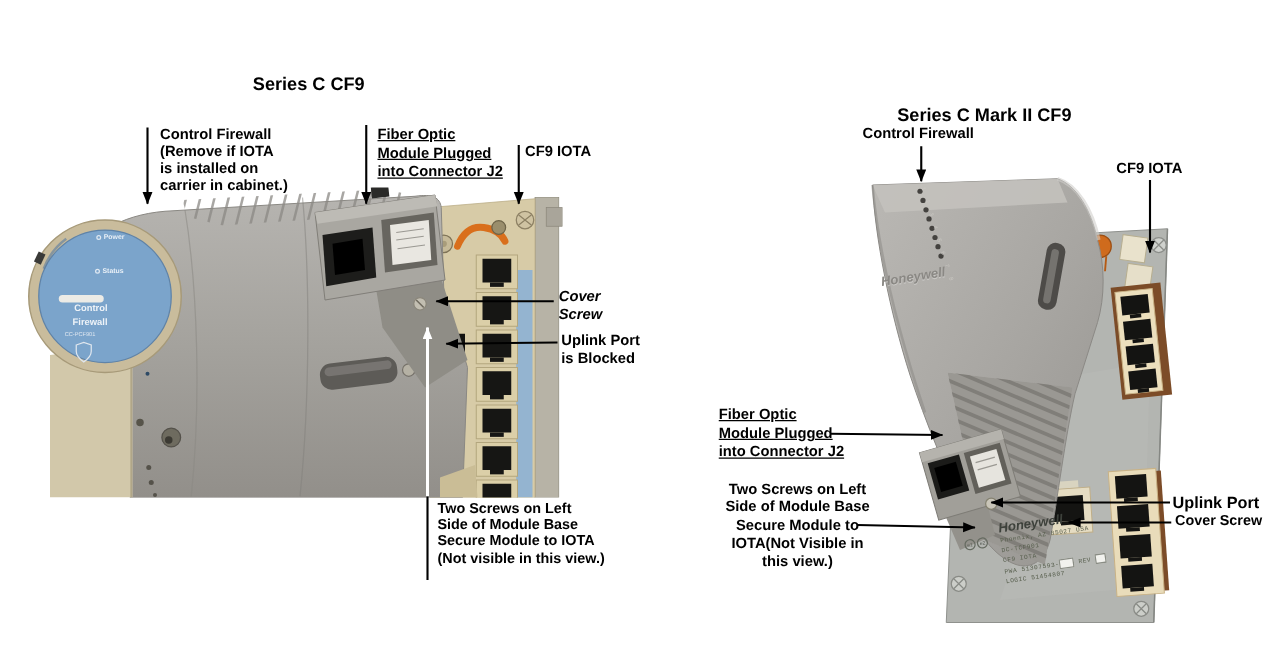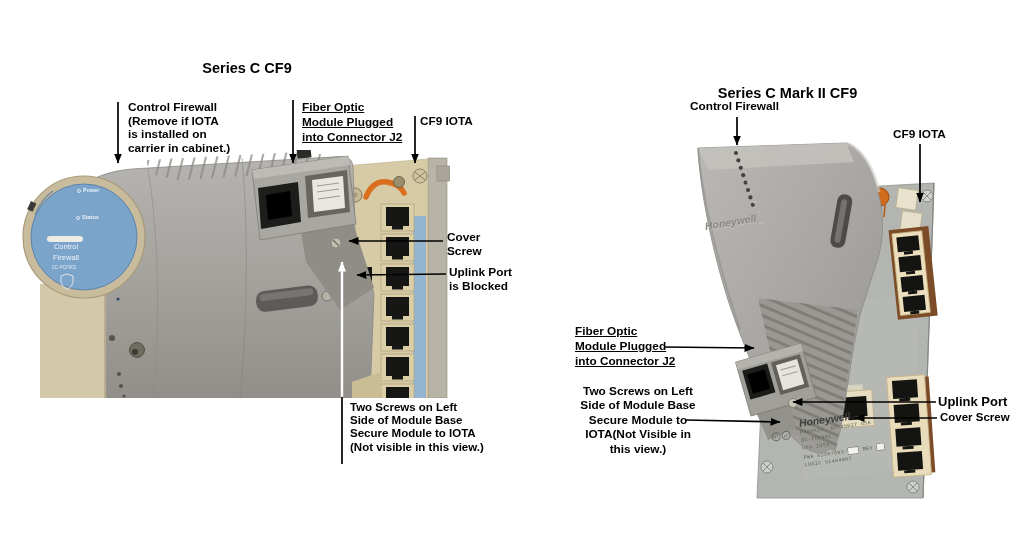--- a/index.html
+++ b/index.html
@@ -12,21 +12,21 @@
   .lh14{line-height:14.4px;}
   .title{font-size:14.5px;line-height:15px;text-align:center;}
   .ctr{text-align:center;}
   .sm{font-size:11.5px;}
   .big{font-size:13px;}
   
   .facetxt{position:absolute;color:#e9f0f7;font-size:5.5px;line-height:6px;font-weight:bold;}
   .leddot{display:inline-block;width:4px;height:4px;border:1px solid #dfe8f2;border-radius:50%;
           margin-right:2px;vertical-align:middle;box-sizing:border-box;}
   .facepill{position:absolute;width:36px;height:6px;background:#ecebe6;border-radius:3px;}
-  .facename{position:absolute;width:40px;text-align:center;color:#eef3f8;font-weight:normal;
+  .facename{position:absolute;width:40px;text-align:right;color:#eef3f8;font-weight:bold;
             font-size:7.5px;line-height:11px;white-space:pre-line;}
   .facemodel{position:absolute;width:40px;text-align:center;color:#dfe7f0;font-size:4.5px;}
   
   .modlogo{position:absolute;width:74px;font-size:10.5px;font-weight:bold;font-style:italic;
            color:#8a8884;transform:rotate(-9deg);transform-origin:0 0;
            text-shadow:0 1px 0 rgba(255,255,255,0.30);}
   .lednums{position:absolute;font-size:4.5px;letter-spacing:3.5px;color:#c9c7c2;
            transform:rotate(73deg);transform-origin:0 0;white-space:nowrap;}
   .board{position:absolute;width:125px;transform:rotate(-8deg);transform-origin:0 0;
          color:#59604f;}
@@ -343,21 +343,21 @@
 
 <div class="lbl title" style="left:172px;top:61px;width:150px;">Series C CF9</div>
 <div class="lbl" style="left:128px;top:101px;">Control Firewall
 (Remove if IOTA
 is installed on
 carrier in cabinet.)</div>
 <div class="lbl lh15" style="left:302px;top:100px;">Fiber Optic
 Module Plugged
 into Connector J2</div>
 <div class="lbl" style="left:420px;top:115px;">CF9 IOTA</div>
-<div class="lbl" style="left:447px;top:231px;">Cover
+<div class="lbl" style="left:447px;top:231px;font-style:italic;">Cover
 Screw</div>
 <div class="lbl" style="left:449px;top:266px;">Uplink Port
 is Blocked</div>
 <div class="lbl sm" style="left:350px;top:401px;line-height:13.2px;">Two Screws on Left
 Side of Module Base
 Secure Module to IOTA
 (Not visible in this view.)</div>
 
 <div class="facetxt" style="left:77px;top:187px;"><span class="leddot"></span><span>Power</span></div>
 <div class="facetxt" style="left:76px;top:214px;"><span class="leddot"></span><span>Status</span></div>

